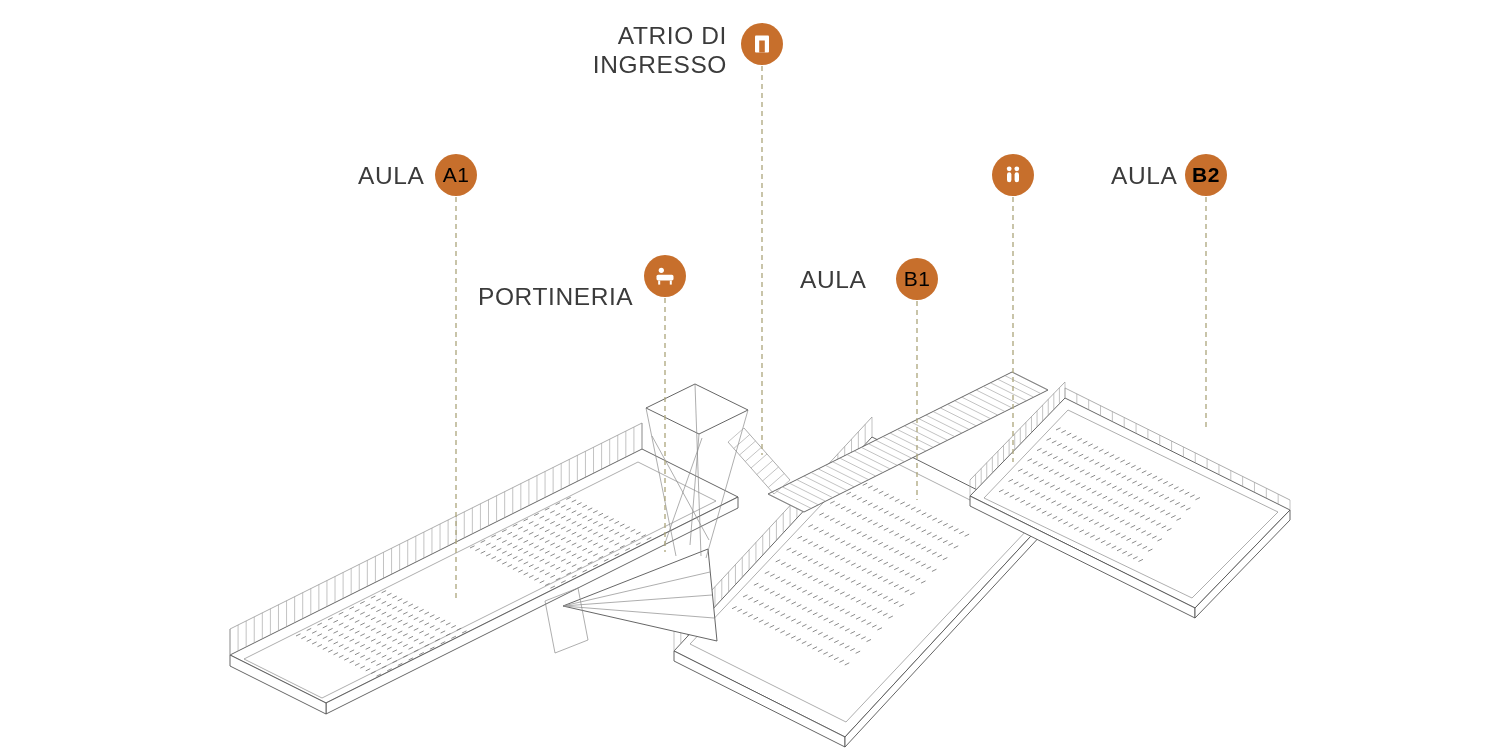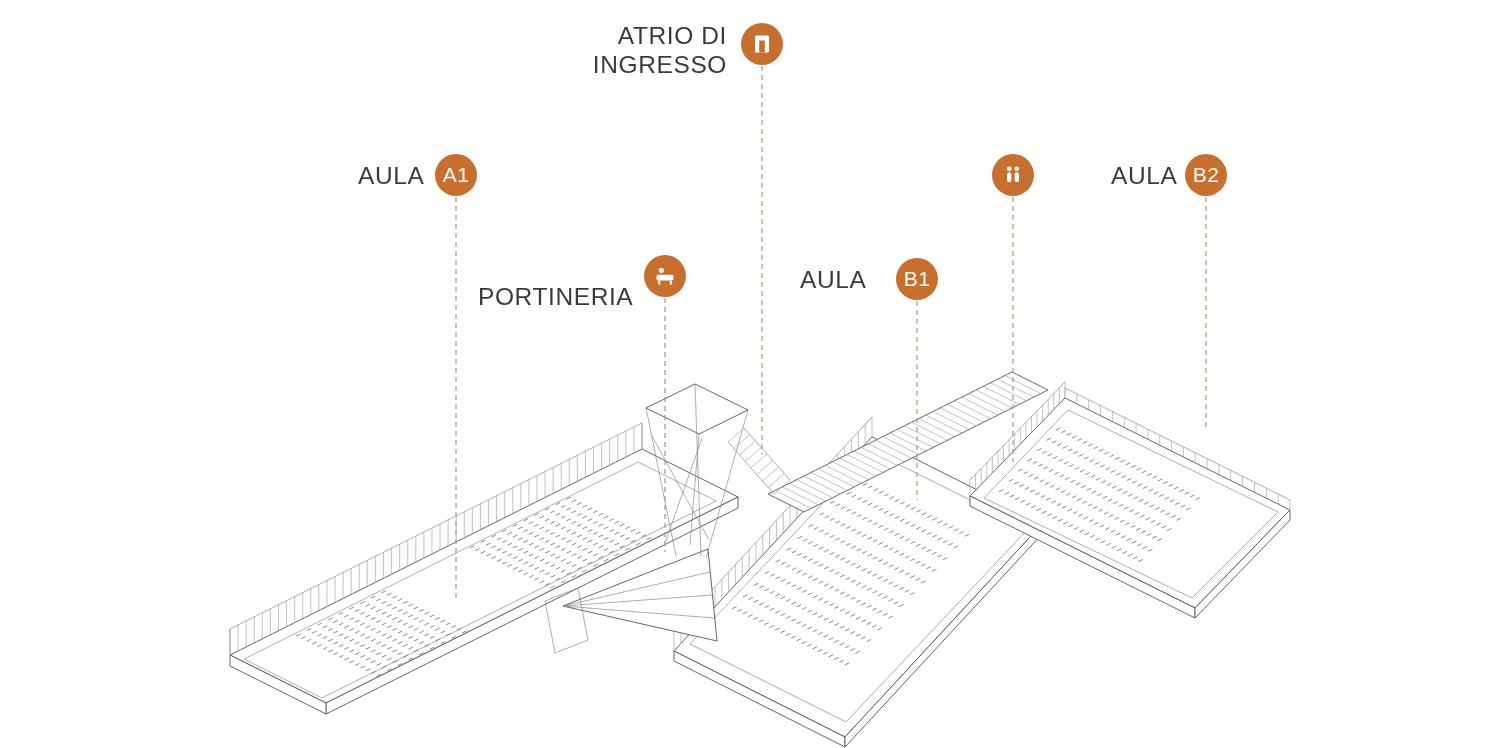--- a/index.html
+++ b/index.html
@@ -3,21 +3,21 @@
 <meta charset="utf-8">
 <style>
   html,body{margin:0;padding:0;background:#ffffff;}
   .stage{position:relative;width:1501px;height:748px;background:#fff;overflow:hidden;
          font-family:"Liberation Sans",sans-serif;}
   #building{position:absolute;left:0;top:0;}
   .lbl{position:absolute;font-size:24.5px;font-weight:400;color:var(--text,#3b3b3b);
        letter-spacing:0.6px;white-space:nowrap;}
   .lbl.right{text-align:right;}
   .disc{position:absolute;width:42px;height:42px;border-radius:50%;
-        background:var(--accent,#c76f2c);color:#ffffff;display:flex;align-items:center;
+        background:var(--accent,#c76f2c);color:#000000;display:flex;align-items:center;
         justify-content:center;font-size:21px;font-weight:400;letter-spacing:0.5px;}
   .disc svg{display:block;}
   
   .face{fill:#ffffff;stroke:#555555;stroke-width:0.9;stroke-linejoin:round;}
   .thin{fill:none;stroke:#8b8b8b;stroke-width:0.7;}
   .tick{stroke:#9a9a9a;stroke-width:0.6;}
   .seat{stroke:#6f6f6f;stroke-width:0.8;}
   .leader{stroke:var(--dash,#aca57b);stroke-width:1.3;stroke-dasharray:5 4;}
 </style>
 </head>
@@ -1009,21 +1009,21 @@
       <svg width="24" height="24" viewBox="0 0 24 24">
         <circle cx="8.2" cy="5.8" r="2.4" fill="#fff"></circle>
         <rect x="6" y="9.2" width="4.4" height="10" rx="2.2" fill="#fff"></rect>
         <circle cx="15.8" cy="5.8" r="2.4" fill="#fff"></circle>
         <rect x="13.6" y="9.2" width="4.4" height="10" rx="2.2" fill="#fff"></rect>
       </svg>
     </span>
   </div>
 
   <div class="lbl" style="left:1111px;top:162px;">AULA</div>
-  <div class="disc" style="left:1185px;top:154px;">B2</div>
+  <div class="disc" style="left:1185px;top:154px;font-weight:bold;">B2</div>
 
   <div class="lbl" style="left:478px;top:263px;margin-top:20px;">PORTINERIA</div>
   <div class="disc" style="left:644px;top:255px;">
     <span>
       <svg width="24" height="24" viewBox="0 0 24 24">
         <circle cx="8.3" cy="6.3" r="2.6" fill="#fff"></circle>
         <rect x="3.5" y="10.8" width="17" height="5.6" rx="1.6" fill="#fff"></rect>
         <rect x="5.2" y="16.6" width="2" height="4" fill="#fff"></rect>
         <rect x="16.8" y="16.6" width="2" height="4" fill="#fff"></rect>
       </svg>

